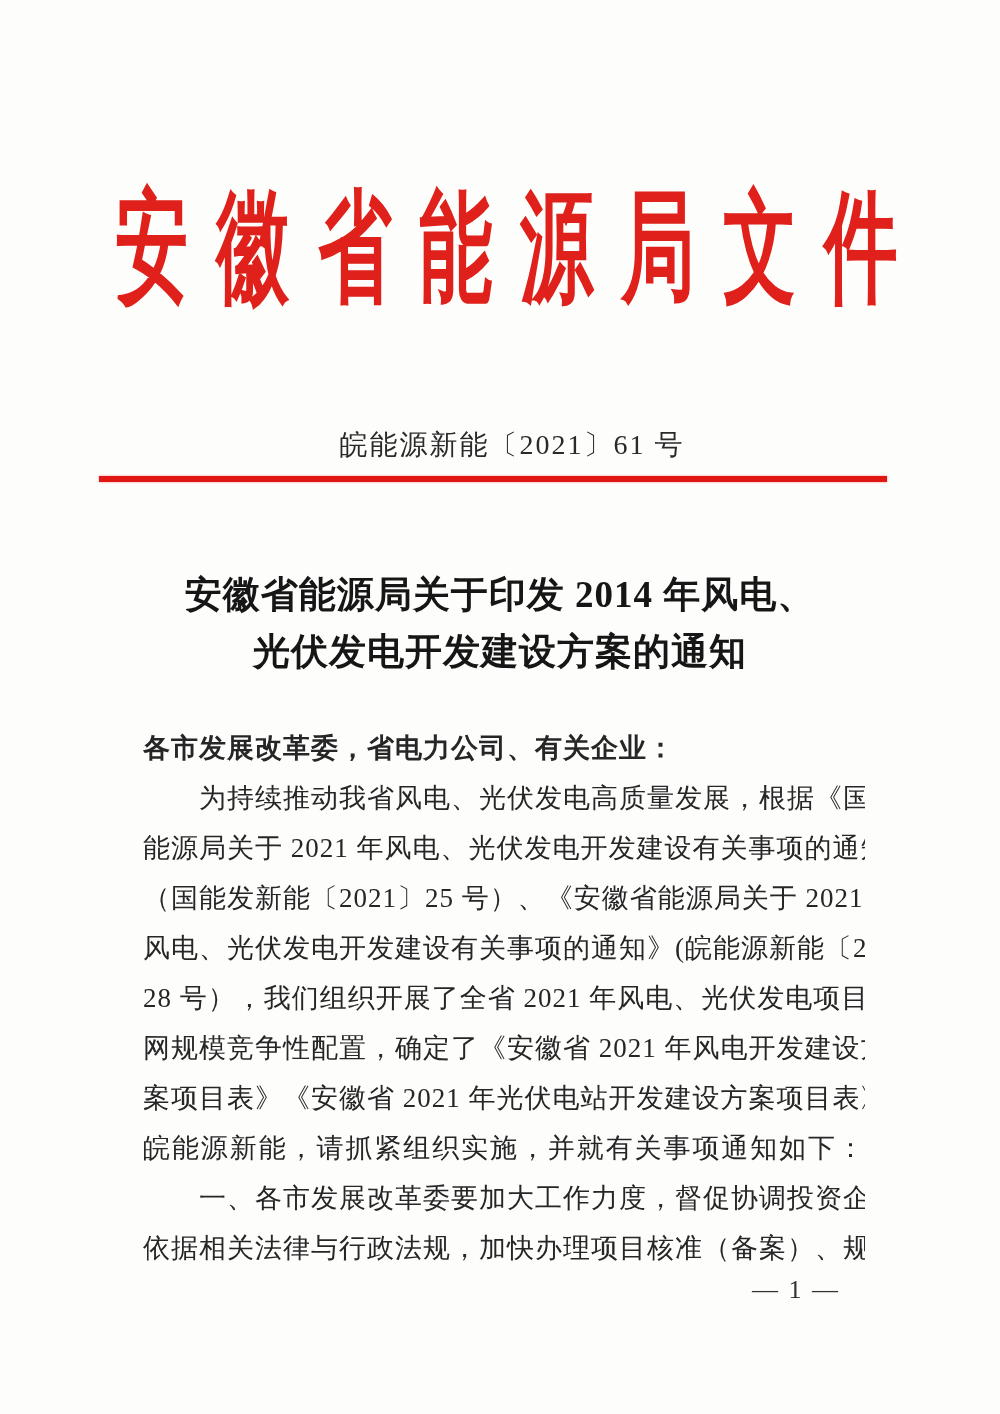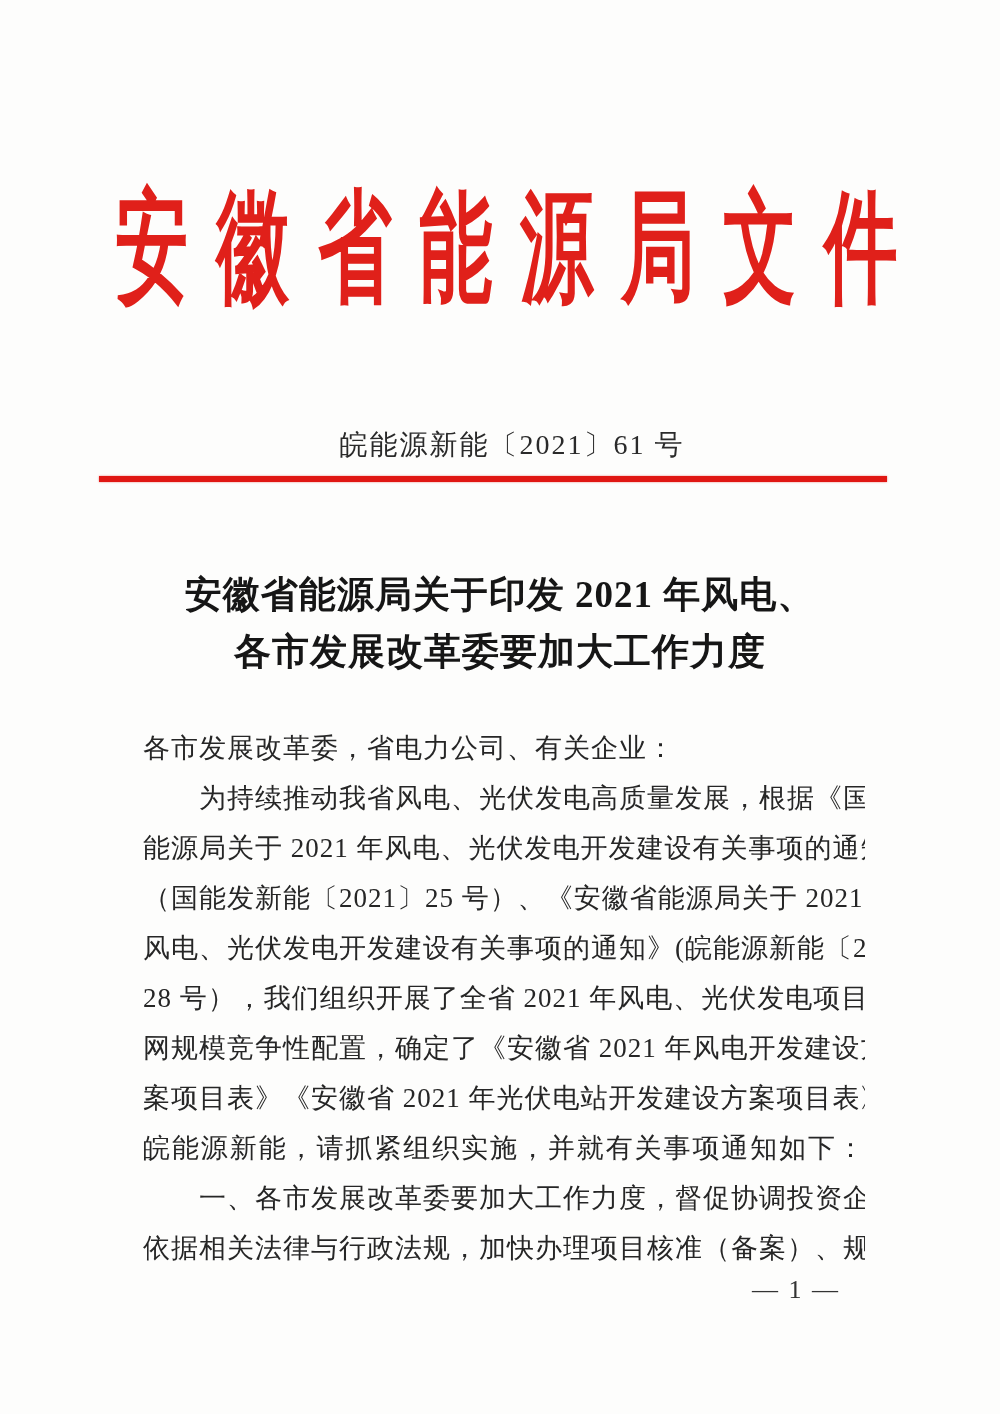--- a/index.html
+++ b/index.html
@@ -92,20 +92,21 @@
     line-height: 50px;
     white-space: nowrap;
     text-align: justify;
     text-align-last: justify;
     text-justify: inter-character;
     overflow: hidden;
   }
   .body-text .line.salutation {
     text-align: left;
     text-align-last: left;
+    font-weight: bold;
   }
   .body-text .line.indent {
     text-indent: 56px;
   }
 
   
   .page-num {
     position: absolute;
     top: 1275px;
     right: 160px;
@@ -128,22 +129,22 @@
     <span class="hchar">局</span>
     <span class="hchar">文</span>
     <span class="hchar">件</span>
   </div>
 
   <div class="doc-number">皖能源新能〔2021〕61 号</div>
 
   <div class="red-rule"></div>
 
   <h1 class="doc-title">
-    <div>安徽省能源局关于印发 2021 年风电、</div>
-    <div>各市发展改革委要加大工作力度</div>
+    <div>安徽省能源局关于印发 2014 年风电、</div>
+    <div>光伏发电开发建设方案的通知</div>
   </h1>
 
   <div class="body-text">
     <div class="line salutation">各市发展改革委，省电力公司、有关企业：</div>
     <div class="line indent">为持续推动我省风电、光伏发电高质量发展，根据《国家</div>
     <div class="line">能源局关于 2021 年风电、光伏发电开发建设有关事项的通知》</div>
     <div class="line">（国能发新能〔2021〕25 号）、《安徽省能源局关于 2021 年</div>
     <div class="line">风电、光伏发电开发建设有关事项的通知》(皖能源新能〔2021〕</div>
     <div class="line">28 号），我们组织开展了全省 2021 年风电、光伏发电项目并</div>
     <div class="line">网规模竞争性配置，确定了《安徽省 2021 年风电开发建设方</div>

